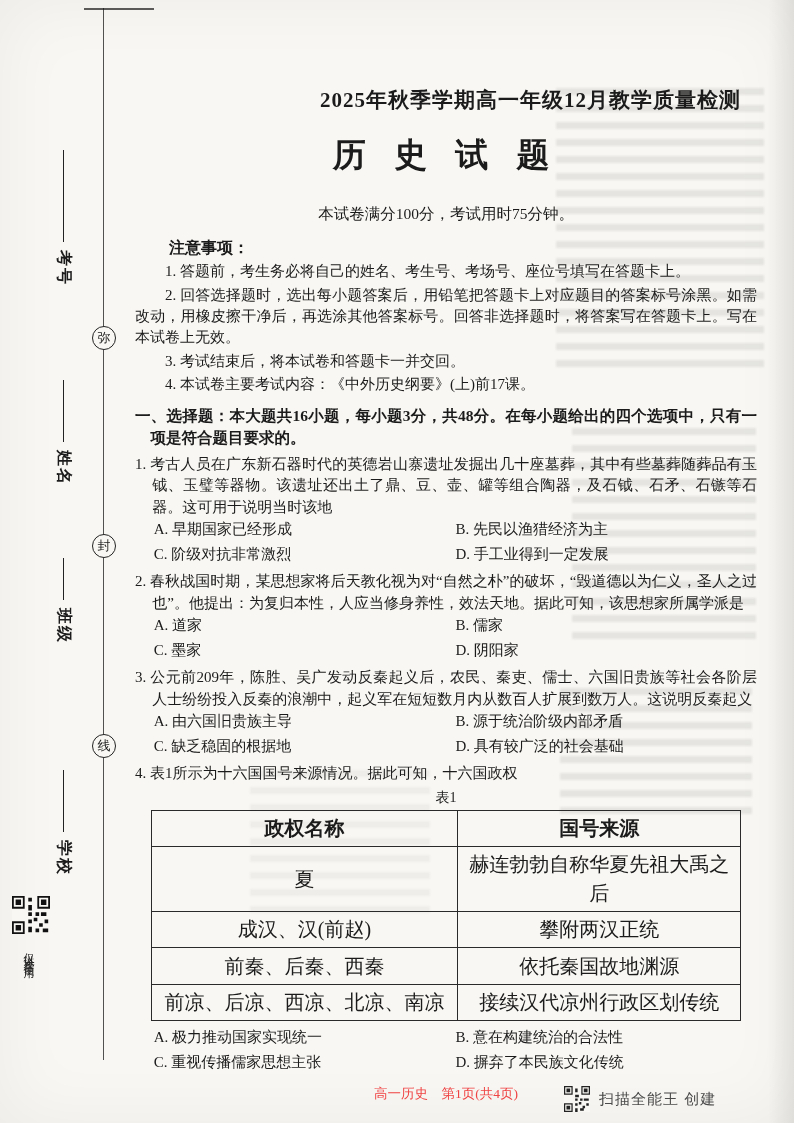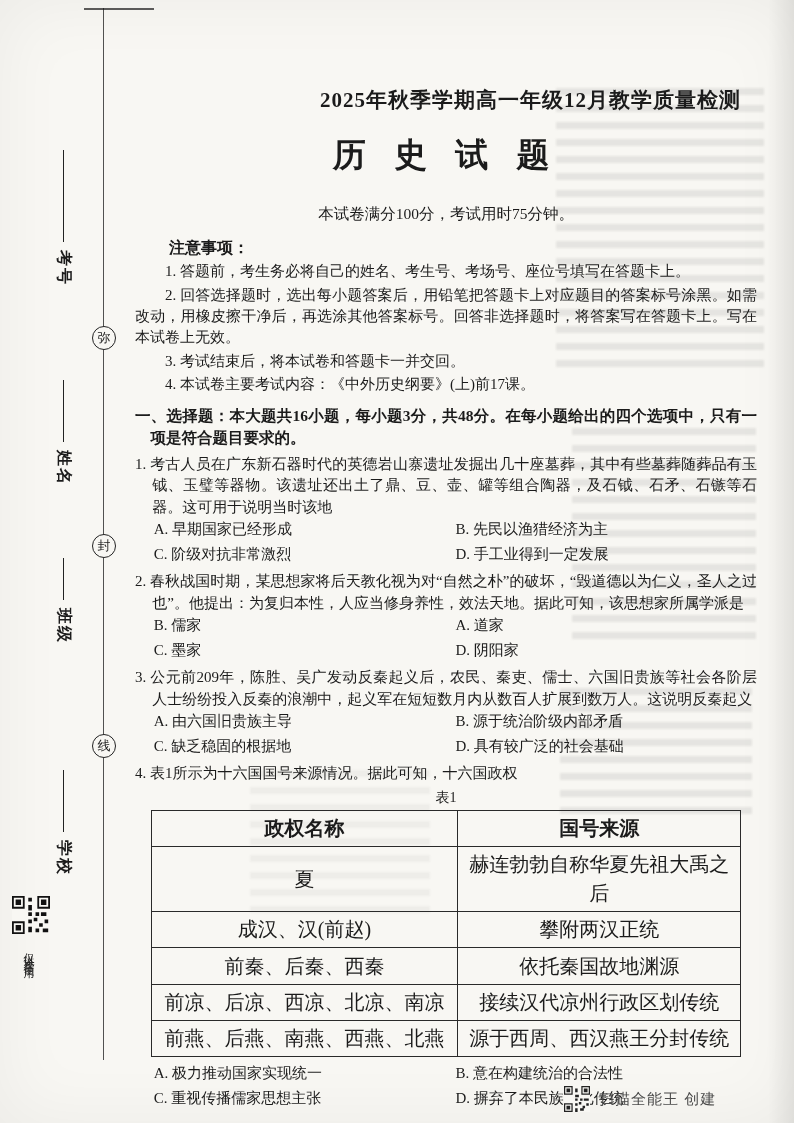--- a/index.html
+++ b/index.html
@@ -123,22 +123,22 @@
         <span>A. 早期国家已经形成</span>
         <span>B. 先民以渔猎经济为主</span>
         <span>C. 阶级对抗非常激烈</span>
         <span>D. 手工业得到一定发展</span>
       </div>
     </div>
 
     <div class="question">
       <p class="stem">2. 春秋战国时期，某思想家将后天教化视为对“自然之朴”的破坏，“毁道德以为仁义，圣人之过也”。他提出：为复归本性，人应当修身养性，效法天地。据此可知，该思想家所属学派是</p>
       <div class="options">
+        <span>A. 道家</span>
         <span>B. 儒家</span>
-        <span>A. 道家</span>
         <span>C. 墨家</span>
         <span>D. 阴阳家</span>
       </div>
     </div>
 
     <div class="question">
       <p class="stem">3. 公元前209年，陈胜、吴广发动反秦起义后，农民、秦吏、儒士、六国旧贵族等社会各阶层人士纷纷投入反秦的浪潮中，起义军在短短数月内从数百人扩展到数万人。这说明反秦起义</p>
       <div class="options">
         <span>A. 由六国旧贵族主导</span>
         <span>B. 源于统治阶级内部矛盾</span>
@@ -166,24 +166,20 @@
             <td>成汉、汉(前赵)</td>
             <td>攀附两汉正统</td>
           </tr>
           <tr>
             <td>前秦、后秦、西秦</td>
             <td>依托秦国故地渊源</td>
           </tr>
           <tr>
             <td>前凉、后凉、西凉、北凉、南凉</td>
             <td>接续汉代凉州行政区划传统</td>
-          </tr>
-          <tr>
-            <td>前燕、后燕、南燕、西燕、北燕</td>
-            <td>源于西周、西汉燕王分封传统</td>
           </tr>
         </tbody>
       </table>
       <div class="options" style="margin-top:5px;">
         <span>A. 极力推动国家实现统一</span>
         <span>B. 意在构建统治的合法性</span>
         <span>C. 重视传播儒家思想主张</span>
         <span>D. 摒弃了本民族文化传统</span>
       </div>
     </div>

